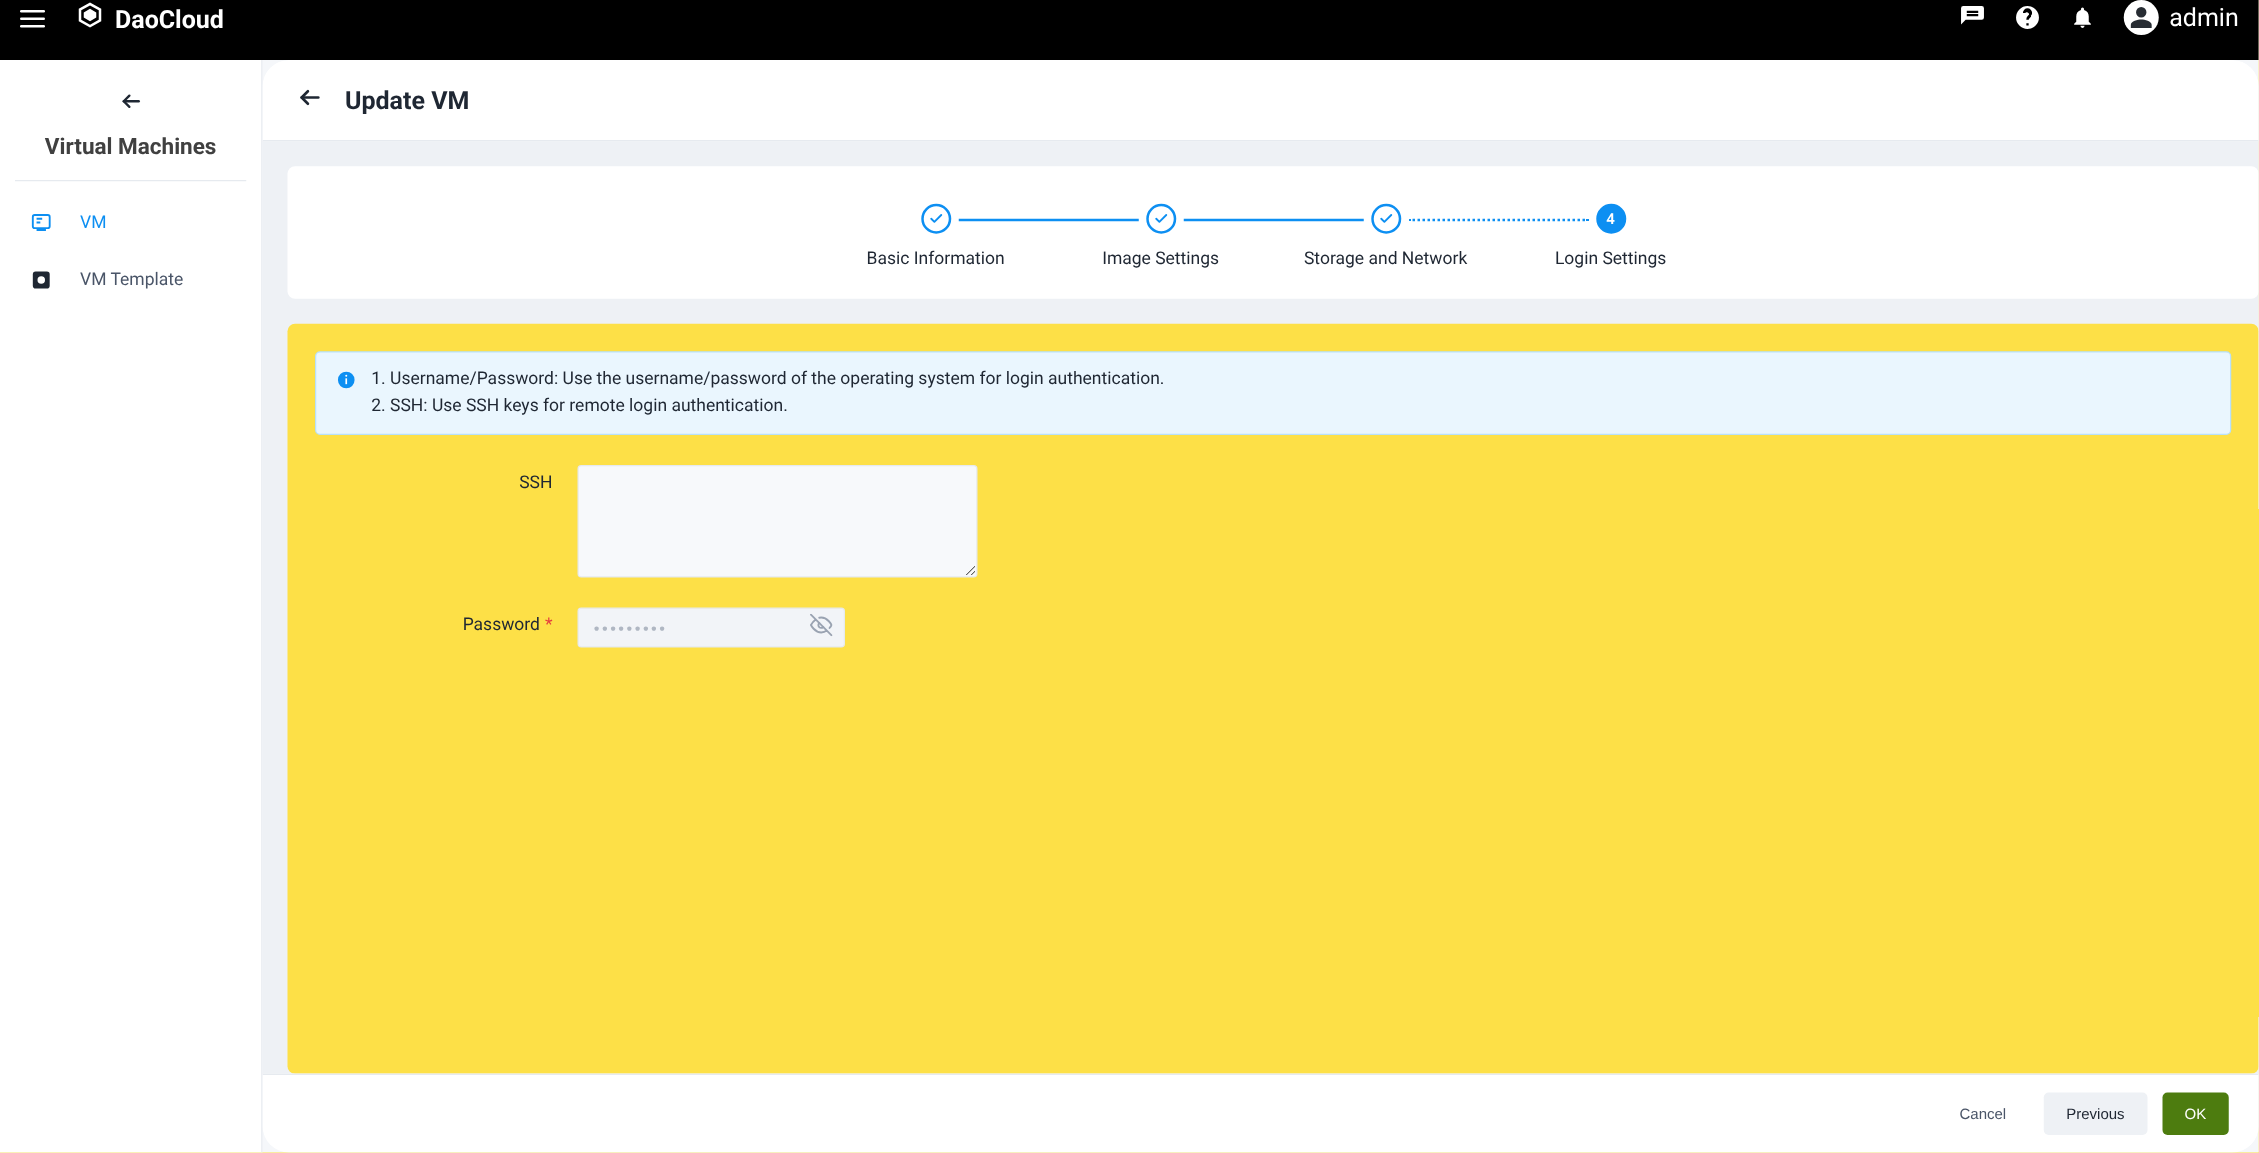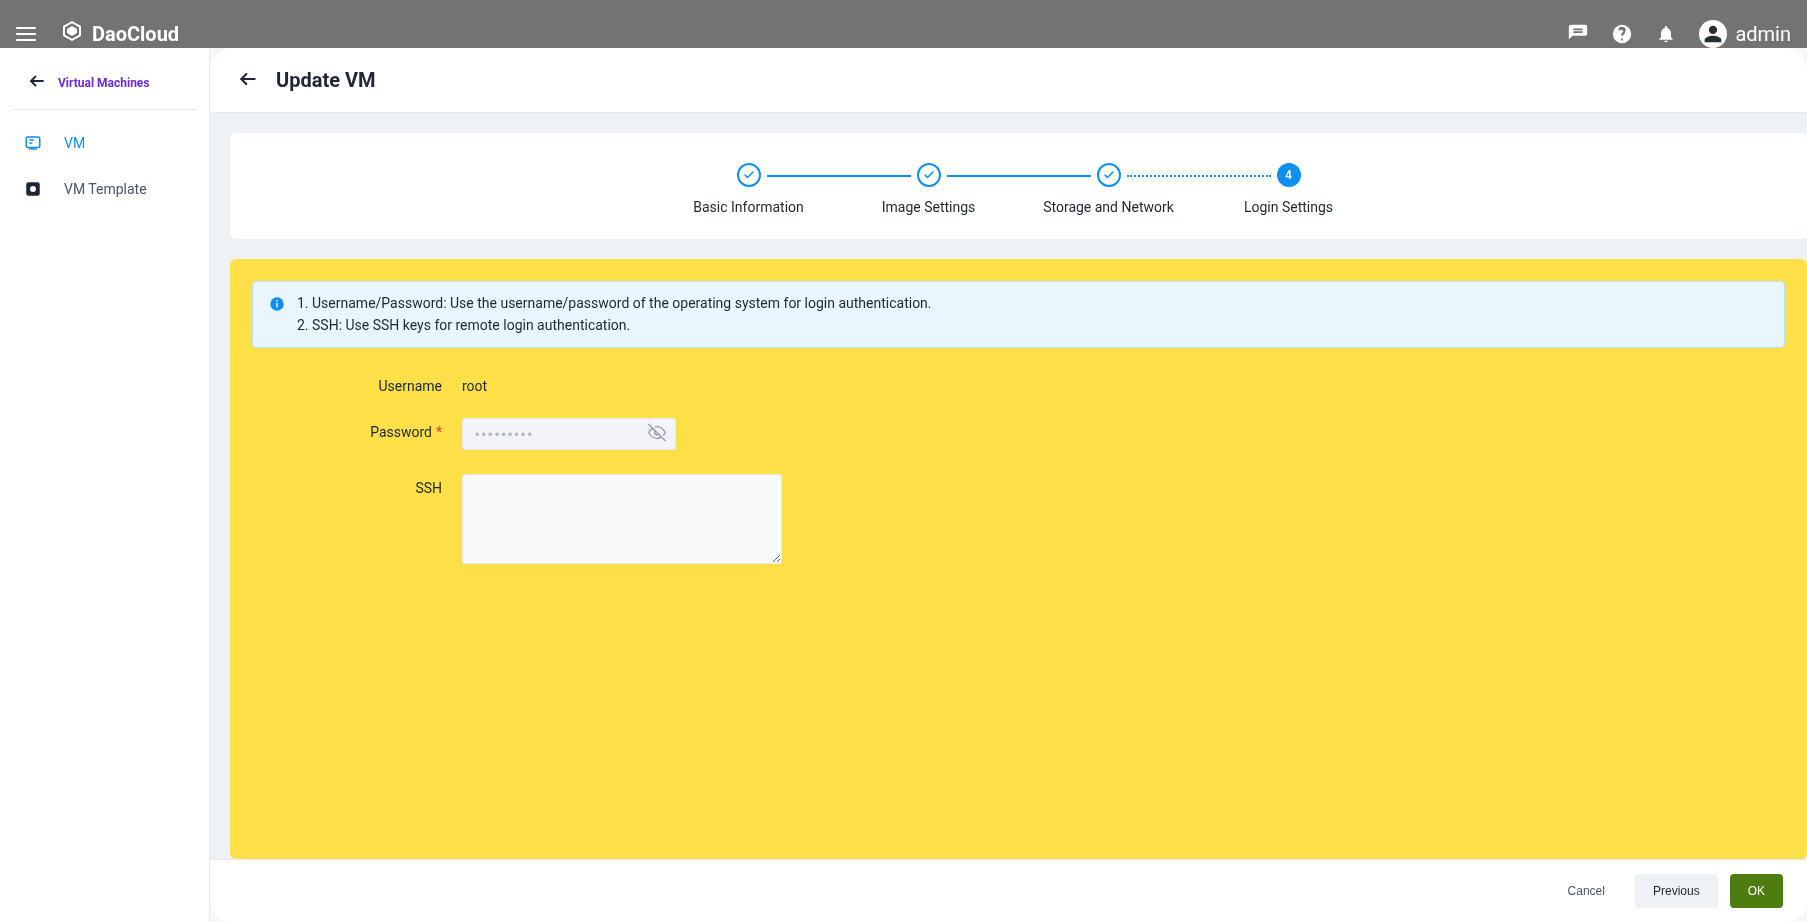--- a/index.html
+++ b/index.html
@@ -7,23 +7,23 @@
       font-family: -apple-system, BlinkMacSystemFont, "Segoe UI", Roboto, "Helvetica Neue", Arial, sans-serif;
       font-size: 14px;
       color: #1f2733;
       background: #f5f7fa;
       overflow: hidden;
     }
     
     
     .topbar {
       height: 48px;
-      background: #737373;
-      display: flex;
-      align-items: flex-end;
+      background: #000000;
+      display: flex;
+      align-items: flex-start;
       padding: 0 16px;
       color: #fff;
     }
     .topbar-left { display: flex; align-items: center; gap: 24px; }
     .hamburger-icon { cursor: pointer; display: flex; flex-direction: column; gap: 4px; }
     .hamburger-icon span { display: block; width: 20px; height: 2px; background: #fff; border-radius: 1px; }
     .brand { display: flex; align-items: center; gap: 8px; font-size: 20px; font-weight: 700; }
     .brand-logo svg { width: 24px; height: 24px; }
     .topbar-right { margin-left: auto; display: flex; align-items: center; gap: 22px; }
     .topbar-icon { width: 22px; height: 22px; cursor: pointer; display: flex; align-items: center; justify-content: center; }
@@ -40,26 +40,27 @@
       background: #fff;
       border-right: 1px solid #e6eaef;
       padding: 16px 0;
       flex-shrink: 0;
     }
     .sidebar-header {
       display: flex;
       align-items: center;
       gap: 12px;
       padding: 8px 16px 16px 16px;
-      font-size: 12px;
+      font-size: 18px;
       font-weight: 700;
-      color: #6d28d9;
+      color: #404040;
       cursor: pointer;
       border-bottom: 1px solid #e6eaef;
       margin: 0 12px 10px 12px;
+      flex-direction: column;
     }
     .sidebar-item {
       display: flex;
       align-items: center;
       gap: 22px;
       padding: 14px 24px;
       cursor: pointer;
       font-size: 14px;
       color: #4a5568;
     }
@@ -311,44 +312,40 @@
                 <circle cx="12" cy="7" r="1.2" fill="#fff"></circle>
               </svg>
           </span>
           <div class="info-lines">
             <div>1. Username/Password: Use the username/password of the operating system for login authentication.</div>
             <div>2. SSH: Use SSH keys for remote login authentication.</div>
           </div>
         </div>
 
         <div style="padding-left: 60px;">
+
           <div class="form-row">
-            <div class="form-label">Username</div>
-            <div class="form-value">root</div>
+            <div class="form-label">SSH</div>
+            <textarea class="ssh-textarea" style=""></textarea>
           </div>
 
           <div class="form-row">
             <div class="form-label">
               <span>Password</span><span class="req">*</span>
             </div>
             <div class="password-wrap">
               <input type="password" class="password-input" placeholder="•••••••••" style="">
               <span class="eye-icon">
                 <svg width="18" height="18" viewBox="0 0 24 24" fill="none" stroke="#9aa3b2" stroke-width="2" stroke-linecap="round" stroke-linejoin="round">
                     <path d="M17.94 17.94A10.07 10.07 0 0 1 12 20c-7 0-11-8-11-8a18.45 18.45 0 0 1 5.06-5.94M9.9 4.24A9.12 9.12 0 0 1 12 4c7 0 11 8 11 8a18.5 18.5 0 0 1-2.16 3.19M1 1l22 22"></path>
                     <path d="M14.12 14.12A3 3 0 1 1 9.88 9.88"></path>
                   </svg>
               </span>
             </div>
           </div>
-
-          <div class="form-row">
-            <div class="form-label">SSH</div>
-            <textarea class="ssh-textarea" style=""></textarea>
-          </div>
         </div>
       </div>
     </div>
 
     <div class="footer">
       <button class="btn btn-text">Cancel</button>
       <button class="btn btn-secondary">Previous</button>
       <button class="btn btn-primary">OK</button>
     </div>
   </div>

